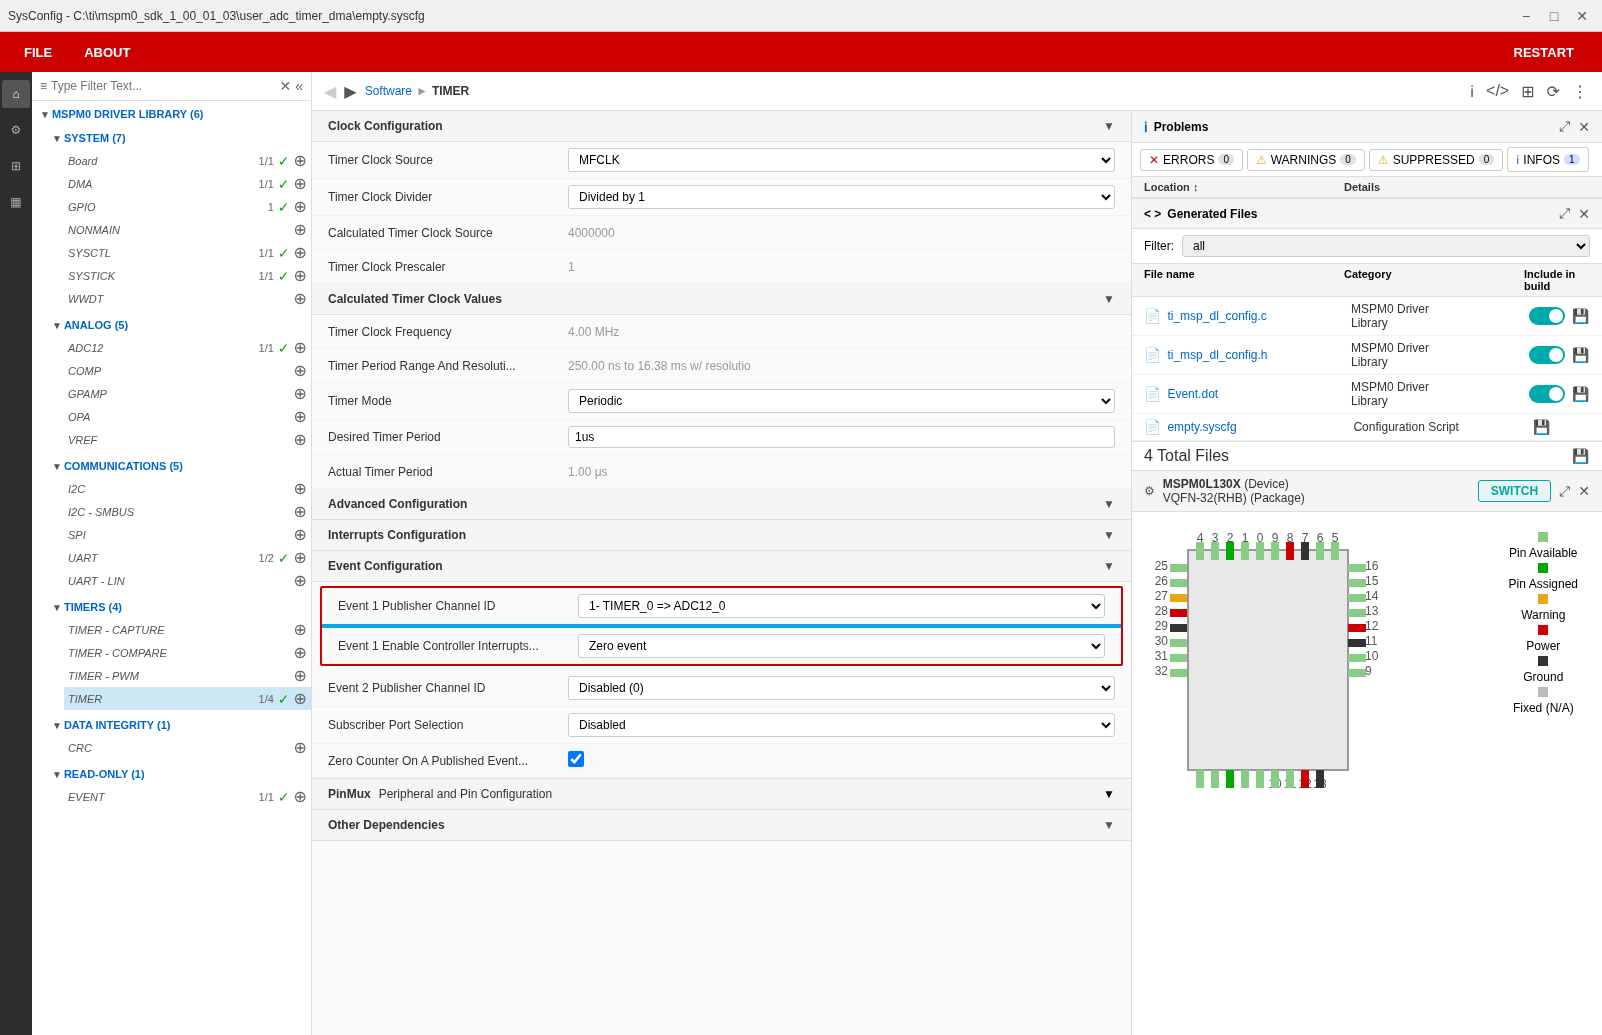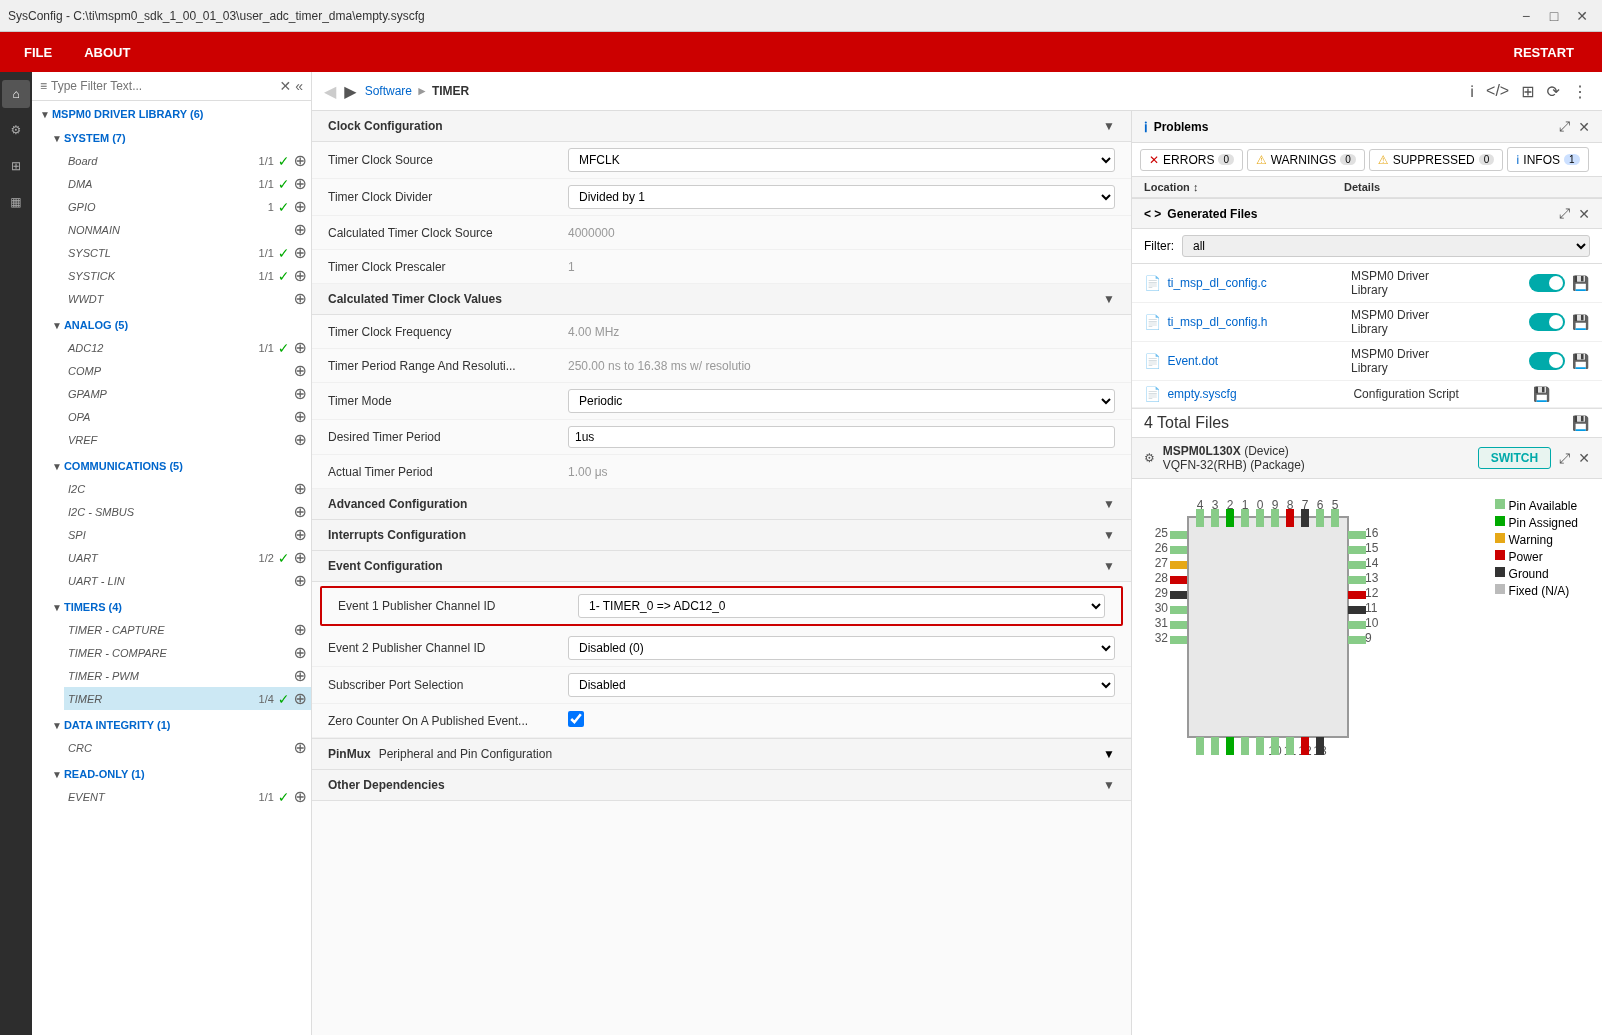--- a/index.html
+++ b/index.html
@@ -343,21 +343,21 @@
 
     
     .pin-legend {
       position: absolute;
       right: 24px;
       top: 20px;
       display: flex;
       flex-direction: column;
       gap: 3px;
     }
-    .legend-item { display: flex; gap: 4px; font-size: 10px; }
+    .legend-item { display: flex; align-items: center; gap: 4px; font-size: 10px; flex-direction: column; }
     .legend-dot { width: 10px; height: 10px; border-radius: 0; }
 
     .scrollbar-thin::-webkit-scrollbar { width: 6px; height: 6px; }
     .scrollbar-thin::-webkit-scrollbar-track { background: #f0f0f0; }
     .scrollbar-thin::-webkit-scrollbar-thumb { background: #bbb; border-radius: 3px; }
 
     .pinmux-section {
       display: flex;
       align-items: center;
       padding: 8px 16px;
@@ -743,20 +743,28 @@
 
         <div class="event-config-box">
           <div class="event-config-row">
             <span class="config-label">Event 1 Publisher Channel ID</span>
             <div class="config-value">
               <select class="config-select">
                 <option>1- TIMER_0 =&gt; ADC12_0</option>
               </select>
             </div>
           </div>
+          <div class="event-config-row">
+            <span class="config-label">Event 1 Enable Controller Interrupts...</span>
+            <div class="config-value">
+              <select class="config-select">
+                <option>Zero event</option>
+              </select>
+            </div>
+          </div>
         </div>
 
         <div class="config-row">
           <span class="config-label">Event 2 Publisher Channel ID</span>
           <div class="config-value">
             <select class="config-select">
               <option>Disabled (0)</option>
             </select>
           </div>
         </div>
@@ -840,20 +848,25 @@
             <div class="panel-controls">
               <span class="panel-control-icon">⤢</span>
               <span class="panel-control-icon">✕</span>
             </div>
           </div>
           <div class="gen-files-filter">
             <span>Filter:</span>
             <select class="gen-files-filter-select">
               <option>all</option>
             </select>
+          </div>
+          <div class="gen-files-table-header">
+            <span class="gen-col-name">File name</span>
+            <span class="gen-col-cat">Category</span>
+            <span class="gen-col-include">Include in build</span>
           </div>
 
           <div class="gen-file-row">
             <span class="gen-file-icon">📄</span>
             <span class="gen-file-name">ti_msp_dl_config.c</span>
             <div class="gen-file-cat">MSPM0 Driver<br>Library</div>
             <div class="gen-file-include">
               <div class="toggle-on">
                   <div class="toggle-thumb"></div>
                 </div>

